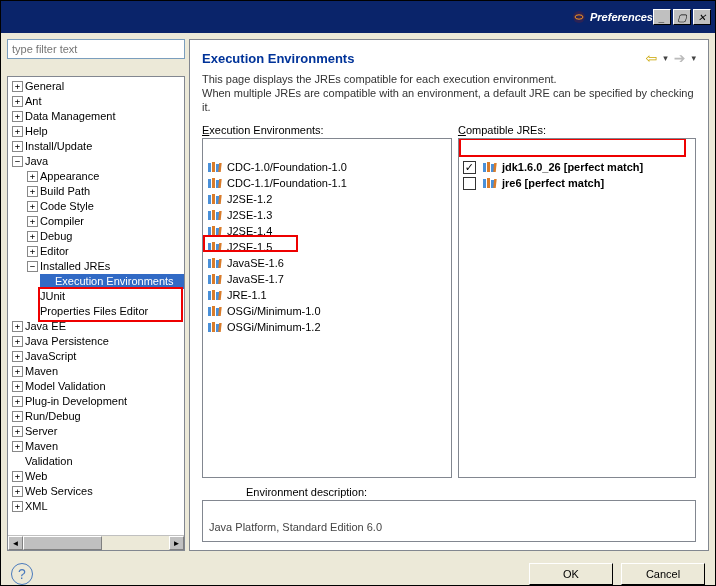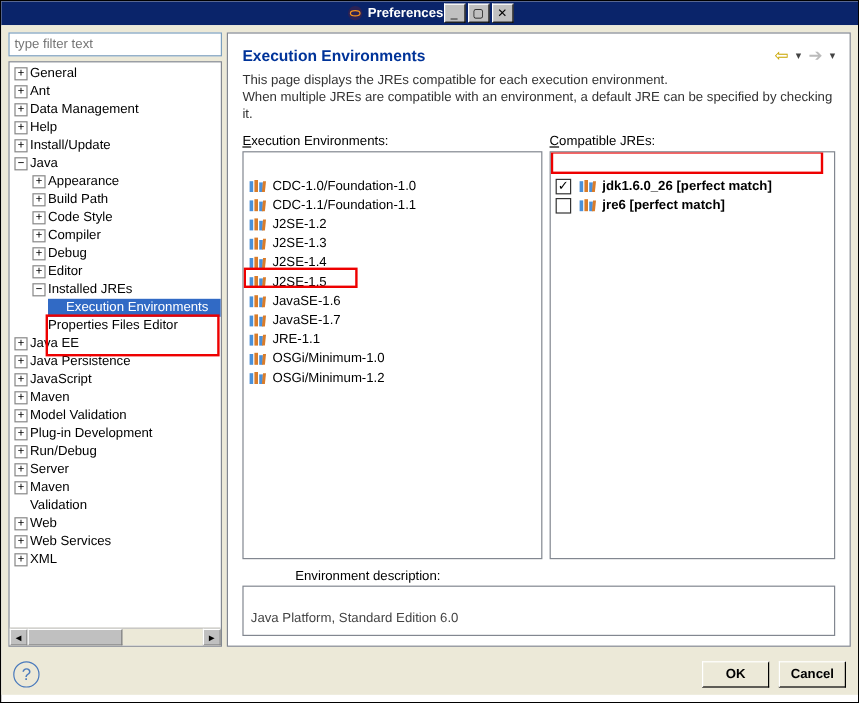--- a/index.html
+++ b/index.html
@@ -1,23 +1,23 @@
 <!DOCTYPE html>
 <html><head>
 <meta charset="utf-8">
 <style>
   * { box-sizing: border-box; font-family: "Tahoma", "Segoe UI", sans-serif; font-size: 11px; }
   body { margin:0; padding:0; background:#fff; width:716px; height:586px; overflow:hidden; border:1px solid #000; }
-  .titlebar { background: linear-gradient(#0a246a,#0a246a); color:#fff; height:20px; display:flex; align-items:center; padding:0 4px; justify-content:center; }
+  .titlebar { background: linear-gradient(#0a246a,#0a246a); color:#fff; height:32px; display:flex; align-items:center; padding:0 4px; justify-content:flex-end;font-style:italic; }
   .titlebar .title { font-weight:bold; font-size:12px; display:flex; align-items:center; gap:4px;}
   .win-buttons { display:flex; gap:2px; }
   .win-btn { width:18px; height:16px; background:#c0c0c0; border:1px solid #fff; border-right-color:#000; border-bottom-color:#000; display:flex; align-items:center; justify-content:center; font-size:10px; font-family:Arial; color:#000; cursor:pointer; }
   .content { display:flex; height:524px; padding:6px; gap:4px; background:#ece9d8; align-items:stretch; }
   .left-panel { width:178px; display:flex; flex-direction:column; }
-  .filter { width:100%; height:20px; border:1px solid #7b9ebd; padding:8px 4px; color:#888; background:#fff; margin-bottom:4px; }
+  .filter { width:100%; height:20px; border:1px solid #7b9ebd; padding:8px 4px; color:#888; background:#fff; margin-bottom:17px; }
   .tree-wrap { flex:1; border:1px solid #828790; background:#fff; overflow:auto; position:relative; }
   .tree { list-style:none; margin:0; padding:2px 0 2px 2px; }
   .tree ul { list-style:none; margin:0; padding:0 0 0 15px; }
   .tree li { white-space:nowrap; line-height:15px; }
   .node { display:flex; align-items:center; gap:2px; padding:0 2px; cursor:pointer; }
   .node.sel { background:#316ac5; color:#fff; }
   .expander { width:11px; height:11px; border:1px solid #888; font-size:9px; line-height:9px; text-align:center; color:#000; background:#fff; font-family:monospace; cursor:pointer; user-select:none; }
   .expander.blank { border:none; background:transparent; }
   .hl-red { position:absolute; border:2px solid #e00; pointer-events:none; }
   .right-panel { flex:1; border:1px solid #828790; background:#fff; display:flex; flex-direction:column; padding:10px 12px 8px 12px; position:relative; }
@@ -34,21 +34,21 @@
   .listbox { flex:1; border:1px solid #828790; background:#fff; overflow:auto; position:relative; padding:20px 0 2px 2px; }
   .item { display:flex; align-items:center; gap:4px; line-height:16px; padding:0 2px; cursor:pointer; white-space:nowrap; }
   .icon-ee { width:16px; height:14px; display:inline-flex; align-items:center; position:relative; }
   .icon-ee svg { width:16px; height:14px; }
   .chk { width:13px; height:13px; border:1px solid #333; background:#fff; display:inline-flex; align-items:center; justify-content:center; font-size:11px; line-height:11px; color:#000; margin-right:2px; }
   .bold { font-weight:bold; }
   .env-desc-label { margin-top:8px;margin-left:44px; }
   .env-desc { border:1px solid #828790; background:#fff; padding:20px 6px; height:24px; color:#444; margin-top:2px; }
   .footer { height:34px; background:#ece9d8; display:flex; align-items:center; justify-content:space-between; padding:0 10px; }
   .help-icon { width:22px; height:22px; border:1.5px solid #4a7abc; border-radius:50%; color:#4a7abc; font-size:14px; display:flex; align-items:center; justify-content:center; cursor:pointer; }
-  .btn { width:56px; height:22px; background:#ece9d8; border:1px solid #000; border-top-color:#fff; border-left-color:#fff; cursor:pointer;font-weight:bold; }
+  .btn { width:84px; height:22px; background:#ece9d8; border:1px solid #000; border-top-color:#fff; border-left-color:#fff; cursor:pointer; }
   .btn-row { display:flex; gap:8px; }
   .scroll-hint { position:absolute; bottom:0; left:0; right:0; height:15px; background:#ece9d8; border-top:1px solid #c0c0c0; display:flex; }
   .sh-thumb { width:45%; height:100%; background:#c0c0c0; border:1px solid #fff; border-right-color:#808080; border-bottom-color:#808080; }
   .sh-arrow { width:15px; height:100%; background:#c0c0c0; border:1px solid #fff; border-right-color:#808080; border-bottom-color:#808080; display:flex; align-items:center; justify-content:center; font-size:8px; }
   .eclipse-icon { display:inline-block; width:14px; height:14px; }
 </style>
 </head>
 <body>
 
 <div class="titlebar">
@@ -155,20 +155,26 @@
                     <div class="node sel">
                       <span class="expander blank"></span>
                       <span>Execution Environments</span>
                     </div>
                   </li>
               </ul>
             </li>
             <li>
                 <div class="node">
                   <span class="expander blank"></span>
+                  <span>JUnit</span>
+                </div>
+              </li>
+            <li>
+                <div class="node">
+                  <span class="expander blank"></span>
                   <span>Properties Files Editor</span>
                 </div>
               </li>
           </ul>
         </li>
         <li>
             <div class="node">
               <span class="expander">+</span>
               <span>Java EE</span>
             </div>

